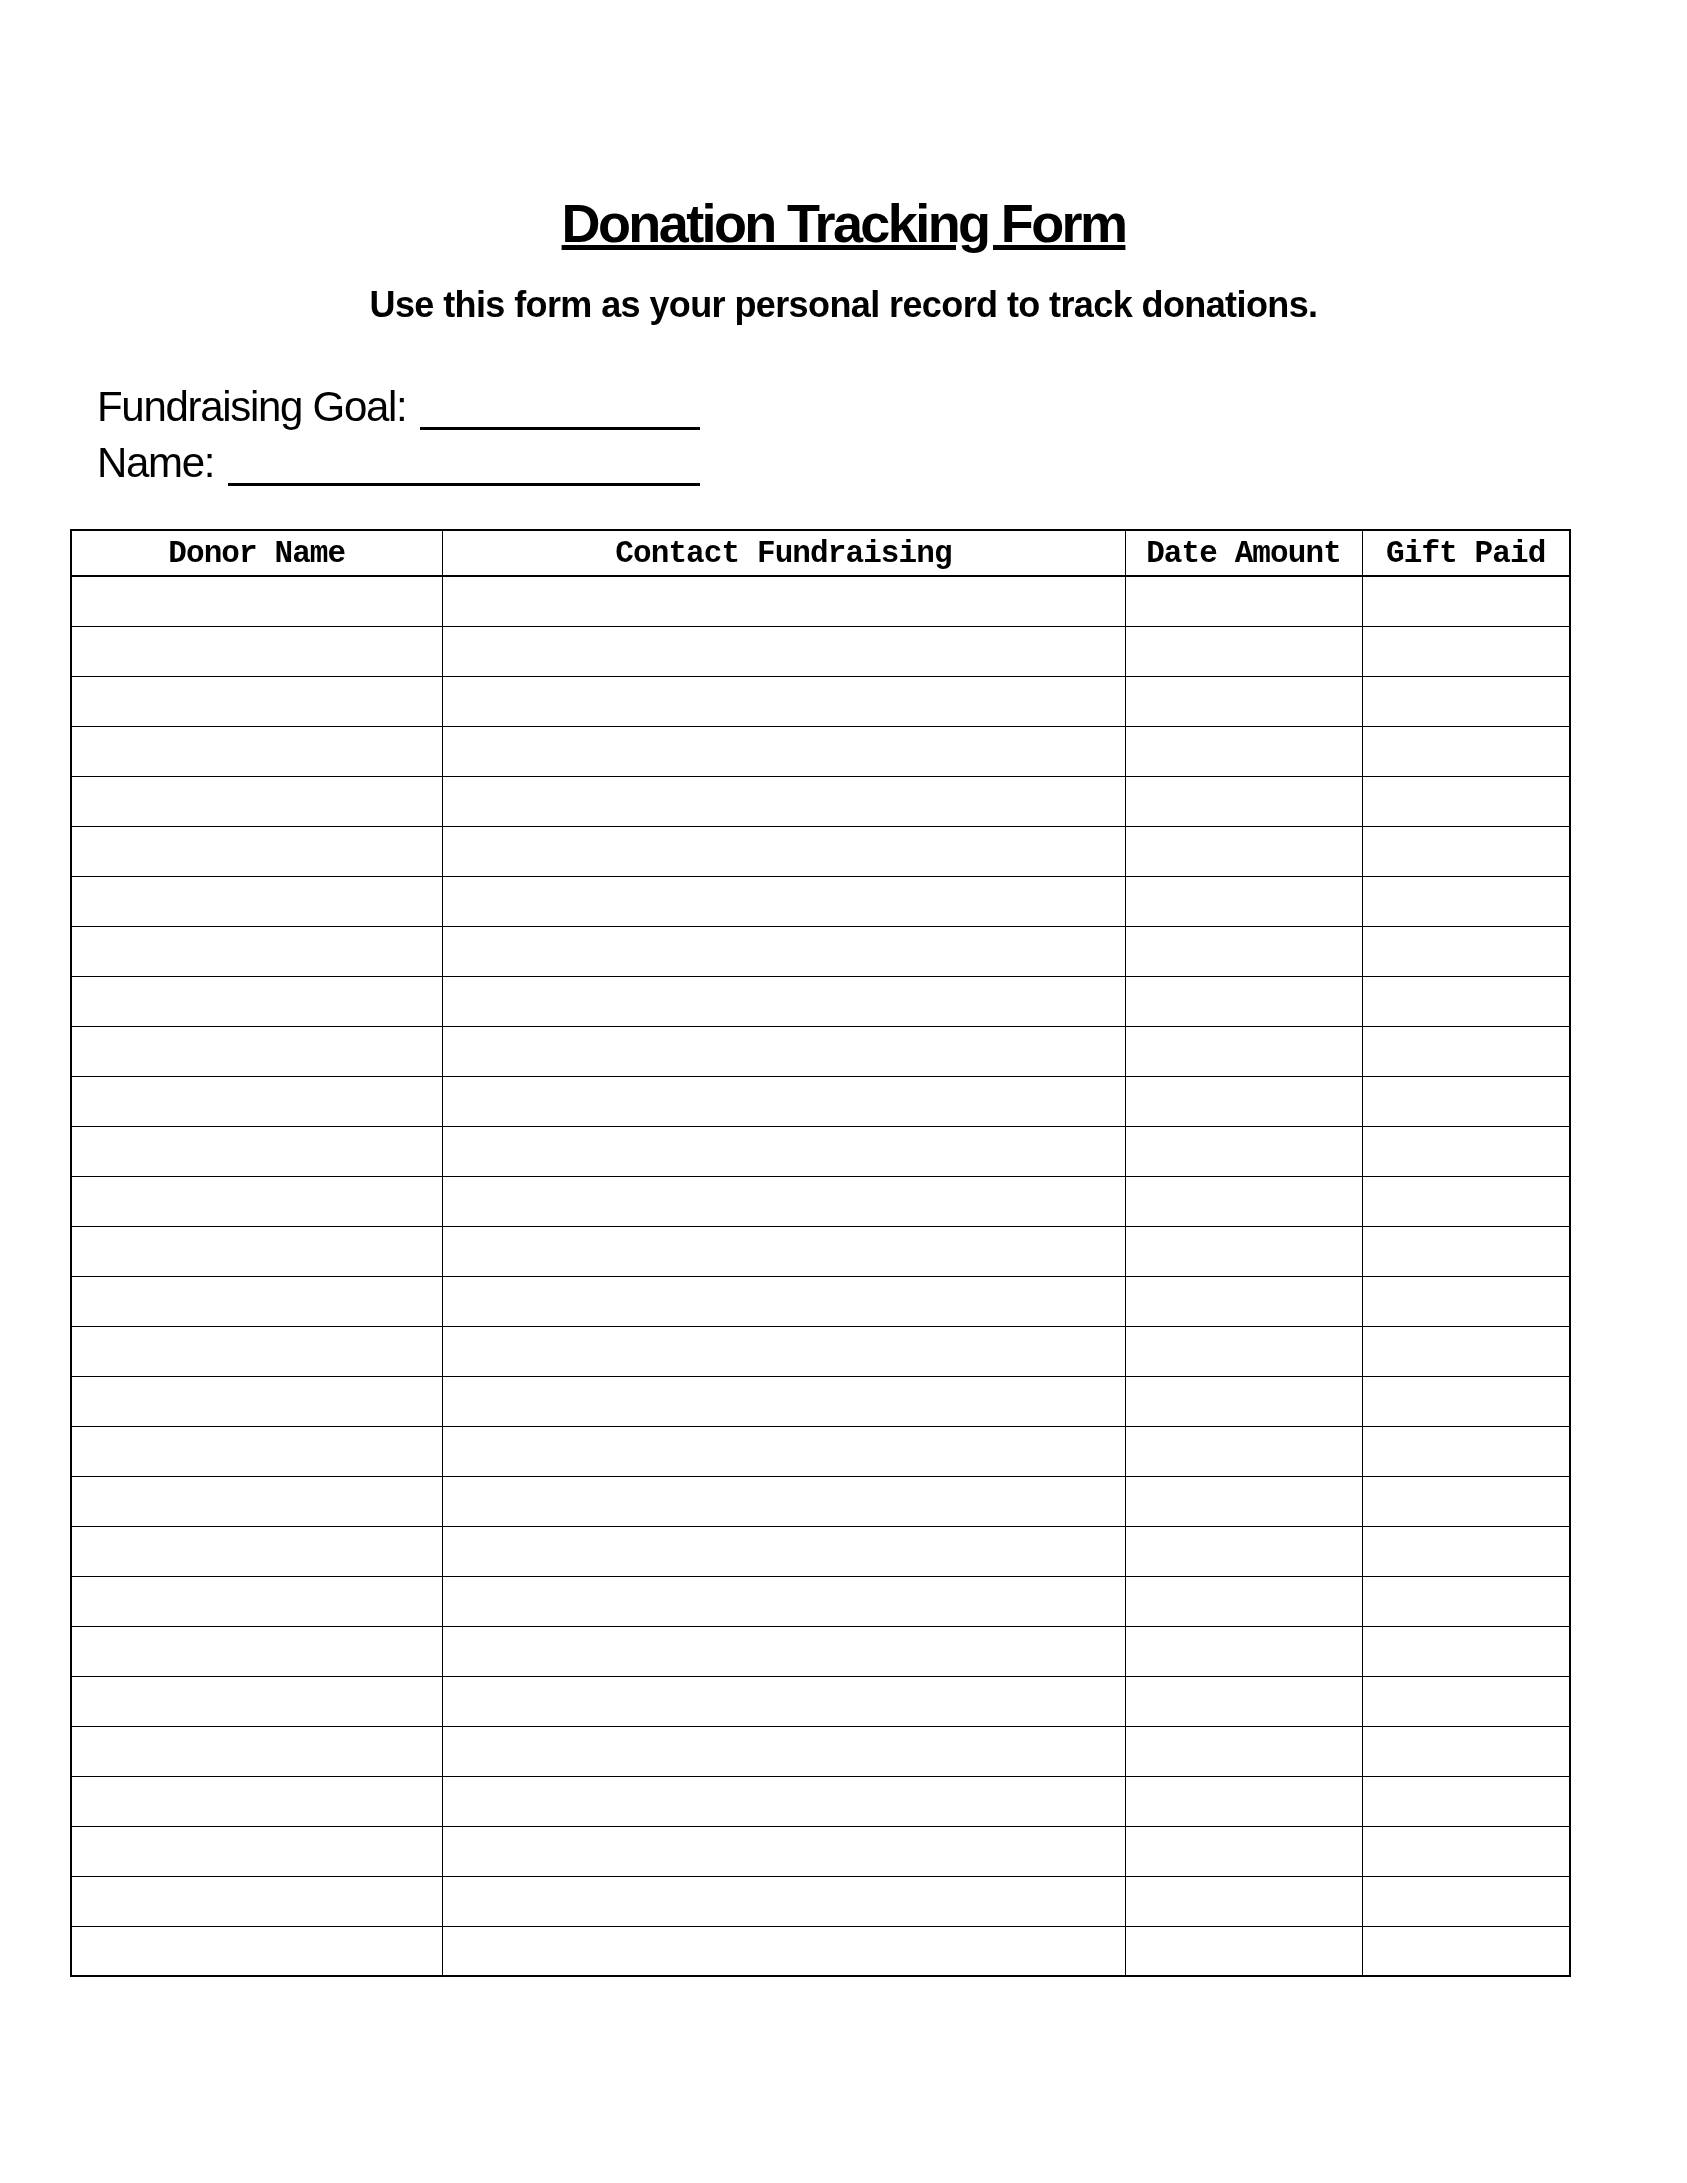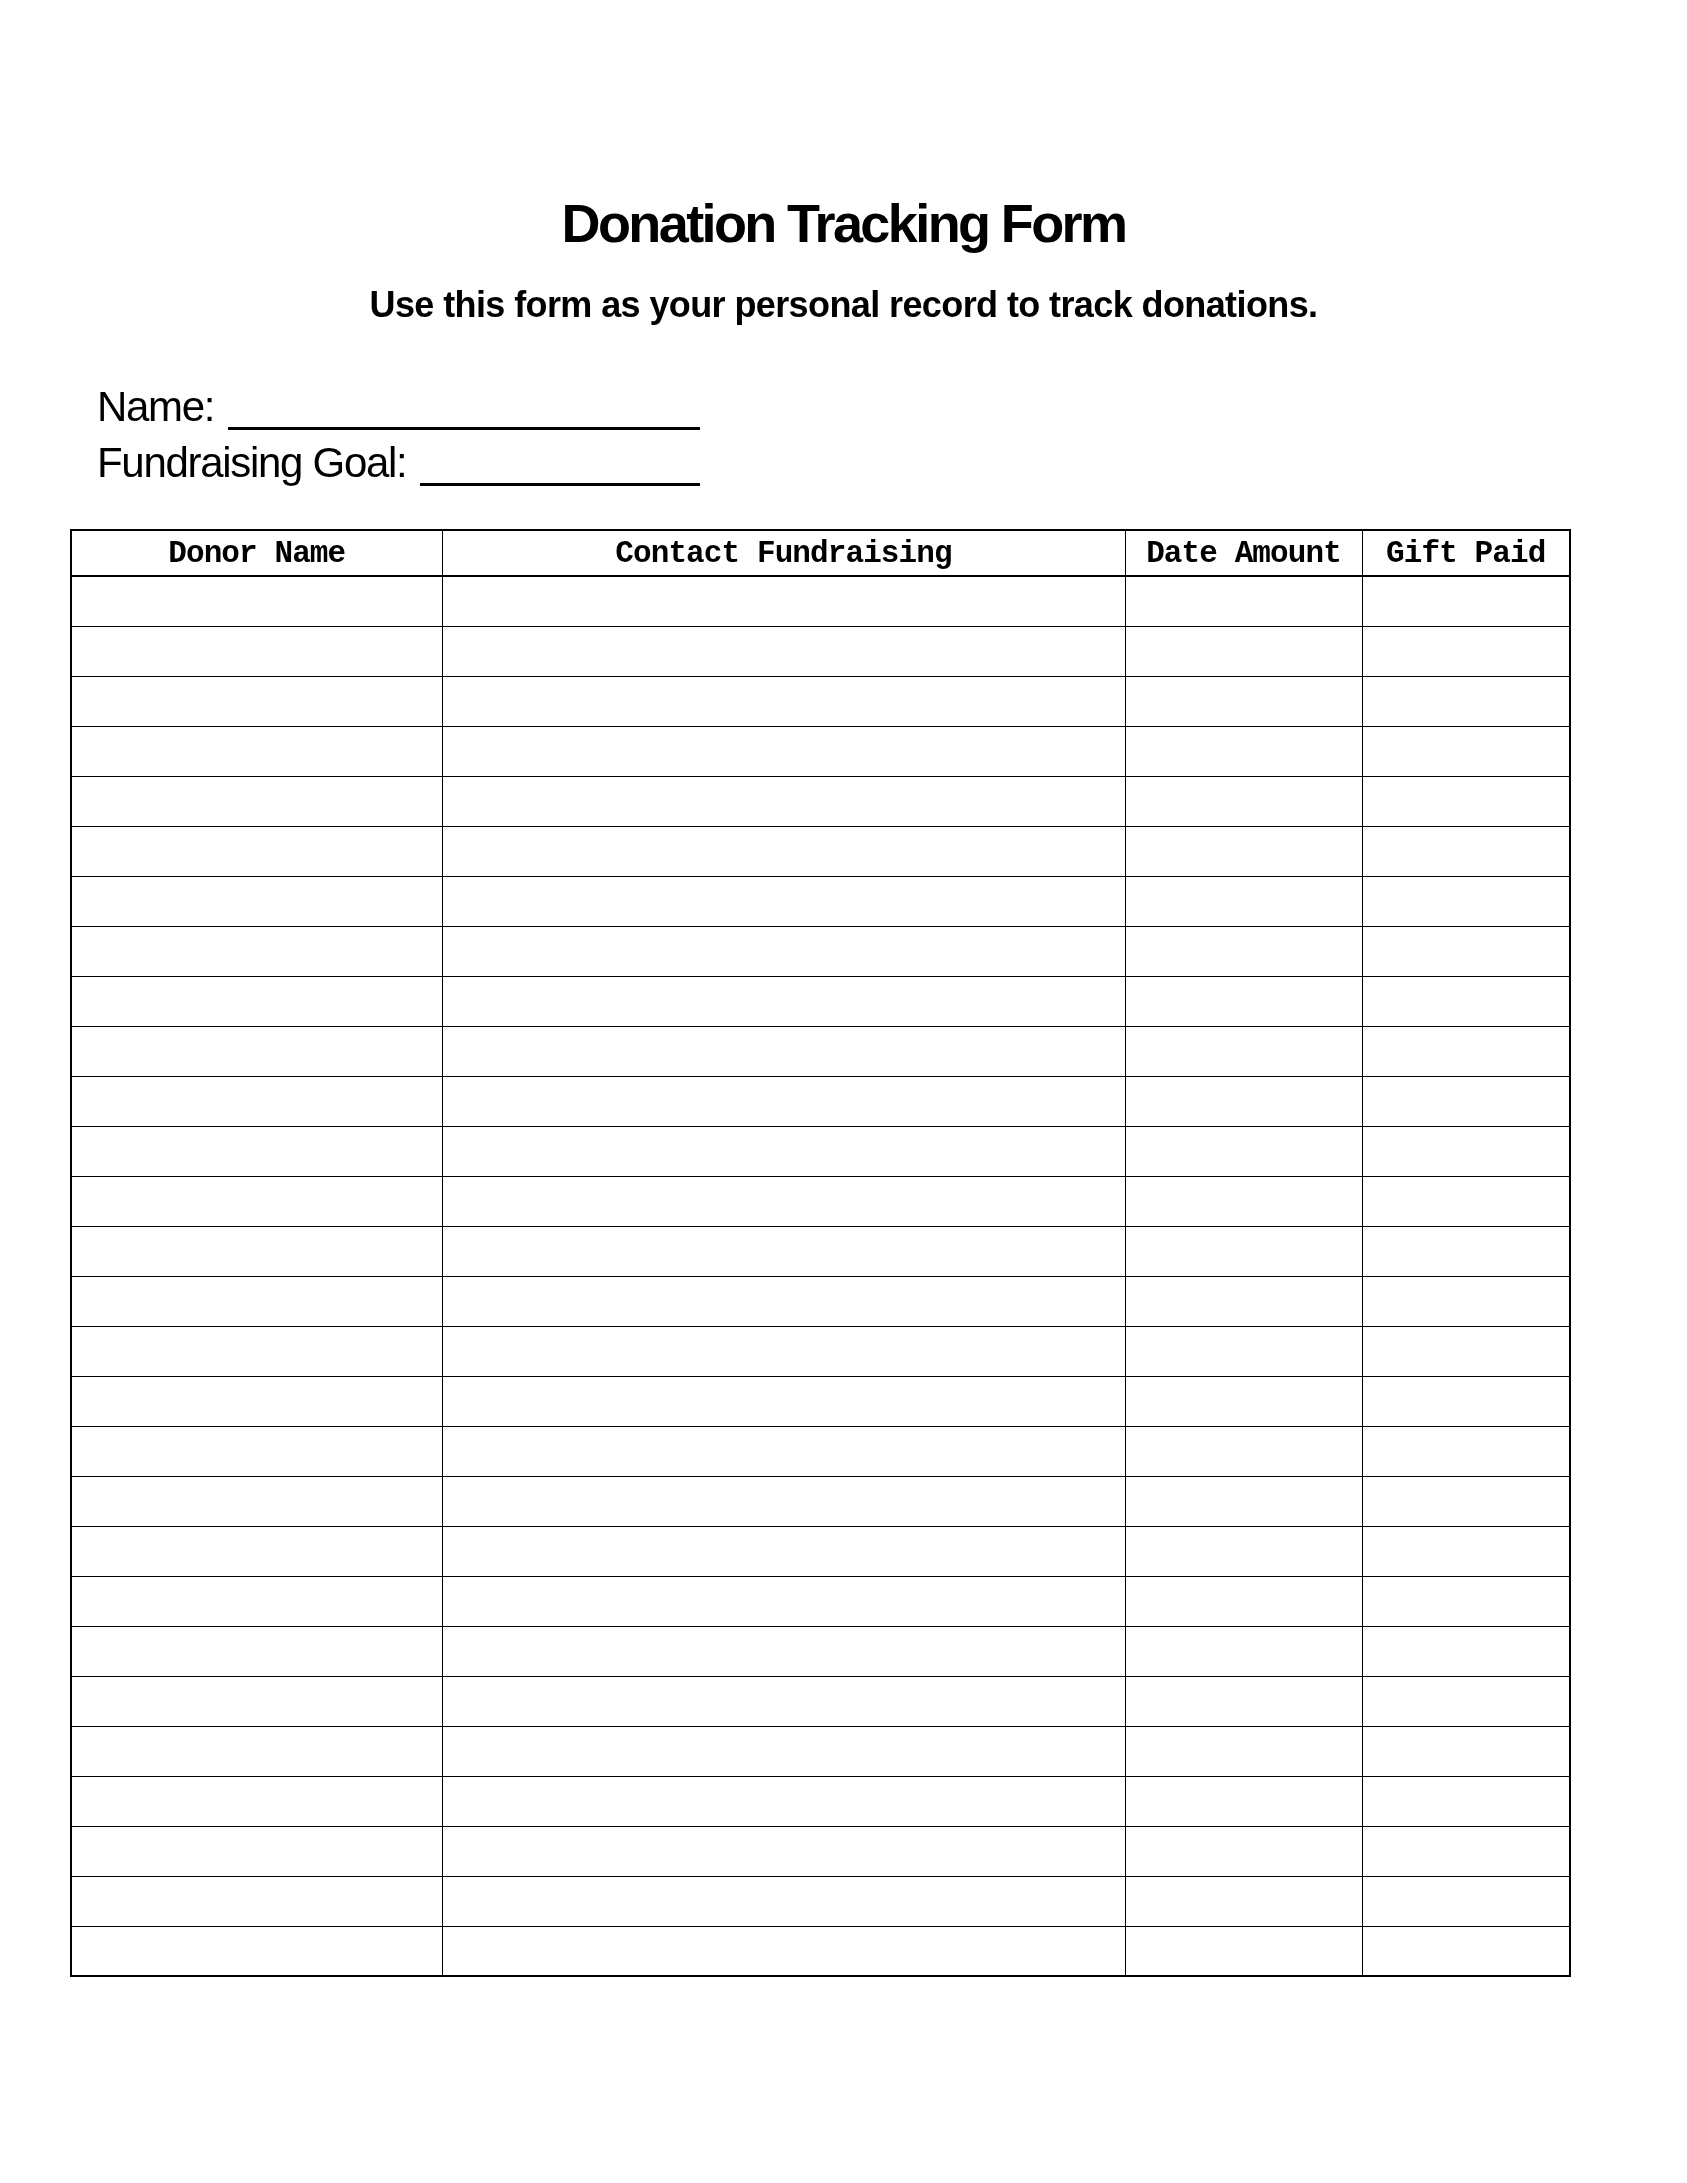--- a/index.html
+++ b/index.html
@@ -20,20 +20,21 @@
     position: absolute;
     top: 192px;
     left: 0;
     width: 100%;
     text-align: center;
     font-size: 54px;
     font-weight: 700;
     letter-spacing: -2.6px;
     line-height: 1.15;
     margin: 0;
+    text-decoration: underline;
   }
 
   .doc-subtitle {
     position: absolute;
     top: 283px;
     left: 0;
     width: 100%;
     text-align: center;
     font-size: 36px;
     font-weight: 700;
@@ -103,25 +104,25 @@
 </style>
 </head>
 <body>
 
 <h1 class="doc-title">Donation Tracking Form</h1>
 
 <p class="doc-subtitle">Use this form as your personal record to track donations.</p>
 
 <div class="fields">
   <div class="field-row">
-    <span class="field-label">Name:</span>
+    <span class="field-label">Fundraising Goal:</span>
     <span class="blank-line"></span>
   </div>
   <div class="field-row">
-    <span class="field-label">Fundraising Goal:</span>
+    <span class="field-label">Name:</span>
     <span class="blank-line"></span>
   </div>
 </div>
 
 <table class="donation-table">
   <colgroup>
     <col class="c0">
       <col class="c1">
       <col class="c2">
       <col class="c3">

